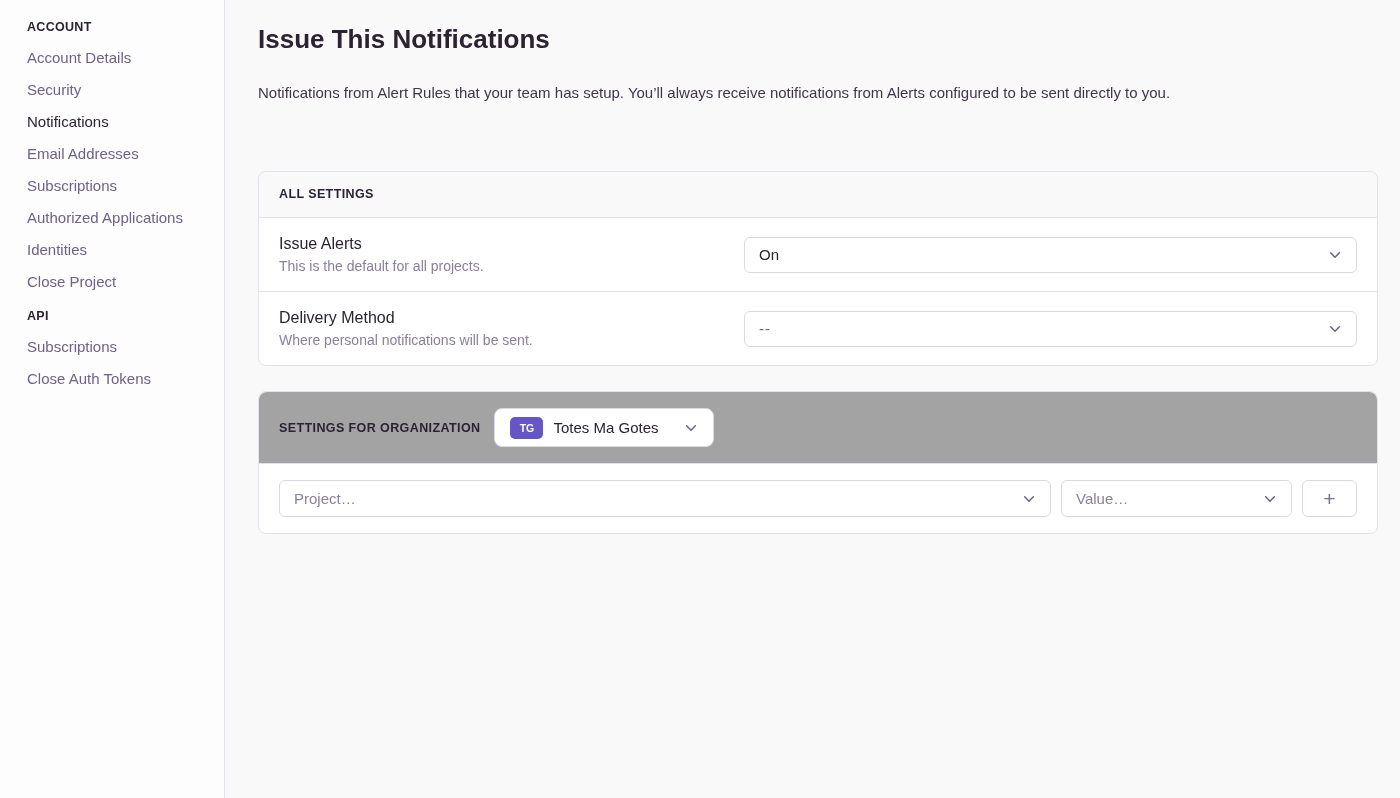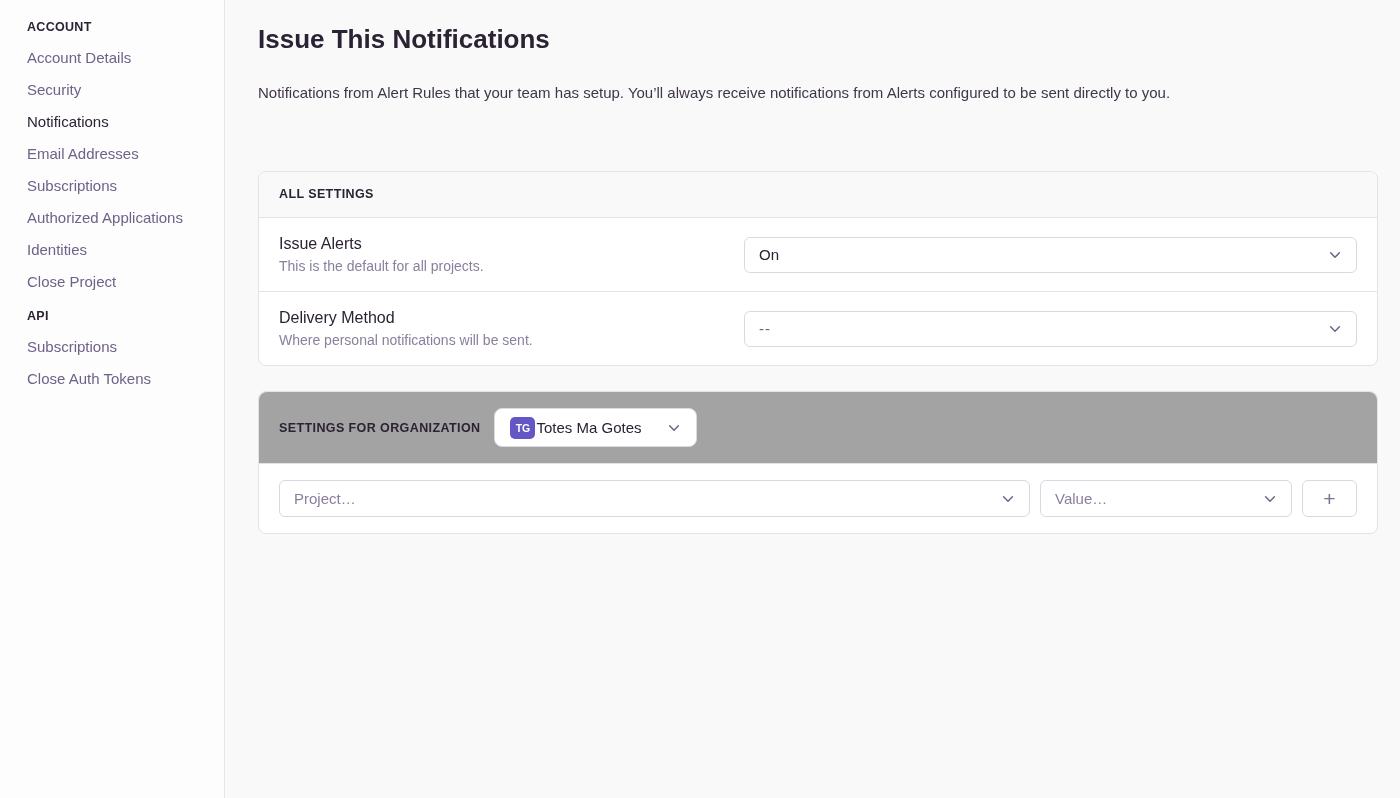--- a/index.html
+++ b/index.html
@@ -136,42 +136,42 @@
     display: flex;
     align-items: center;
     background: #ffffff;
     border: 1px solid #ddd8e3;
     border-radius: 8px;
     height: 39px;
     padding: 0 15px;
     cursor: pointer;
   }
   .org-avatar {
-    width: 25px;
+    width: 33px;
     height: 22px;
     border-radius: 5px;
     background: #6456c5;
     color: #ffffff;
     font-size: 10.5px;
     font-weight: 700;
     display: flex;
     align-items: center;
     justify-content: center;
-    margin-right: 1px;
+    margin-right: 10px;
   }
   .org-name { font-size: 15px; color: #2b2233; margin-right: 26px; }
 
   .org-body {
     display: flex;
     align-items: center;
     gap: 10px;
     padding: 16px 20px;
   }
   .project-select { flex: 1; height: 37px; }
-  .value-select { width: 252px; height: 37px; }
+  .value-select { width: 231px; height: 37px; }
   .value-select .placeholder, .project-select .placeholder { color: #8a7f9c; letter-spacing: 0; }
   .add-button {
     width: 55px;
     height: 37px;
     background: #ffffff;
     border: 1px solid #dcd7e2;
     border-radius: 6px;
     display: flex;
     align-items: center;
     justify-content: center;

